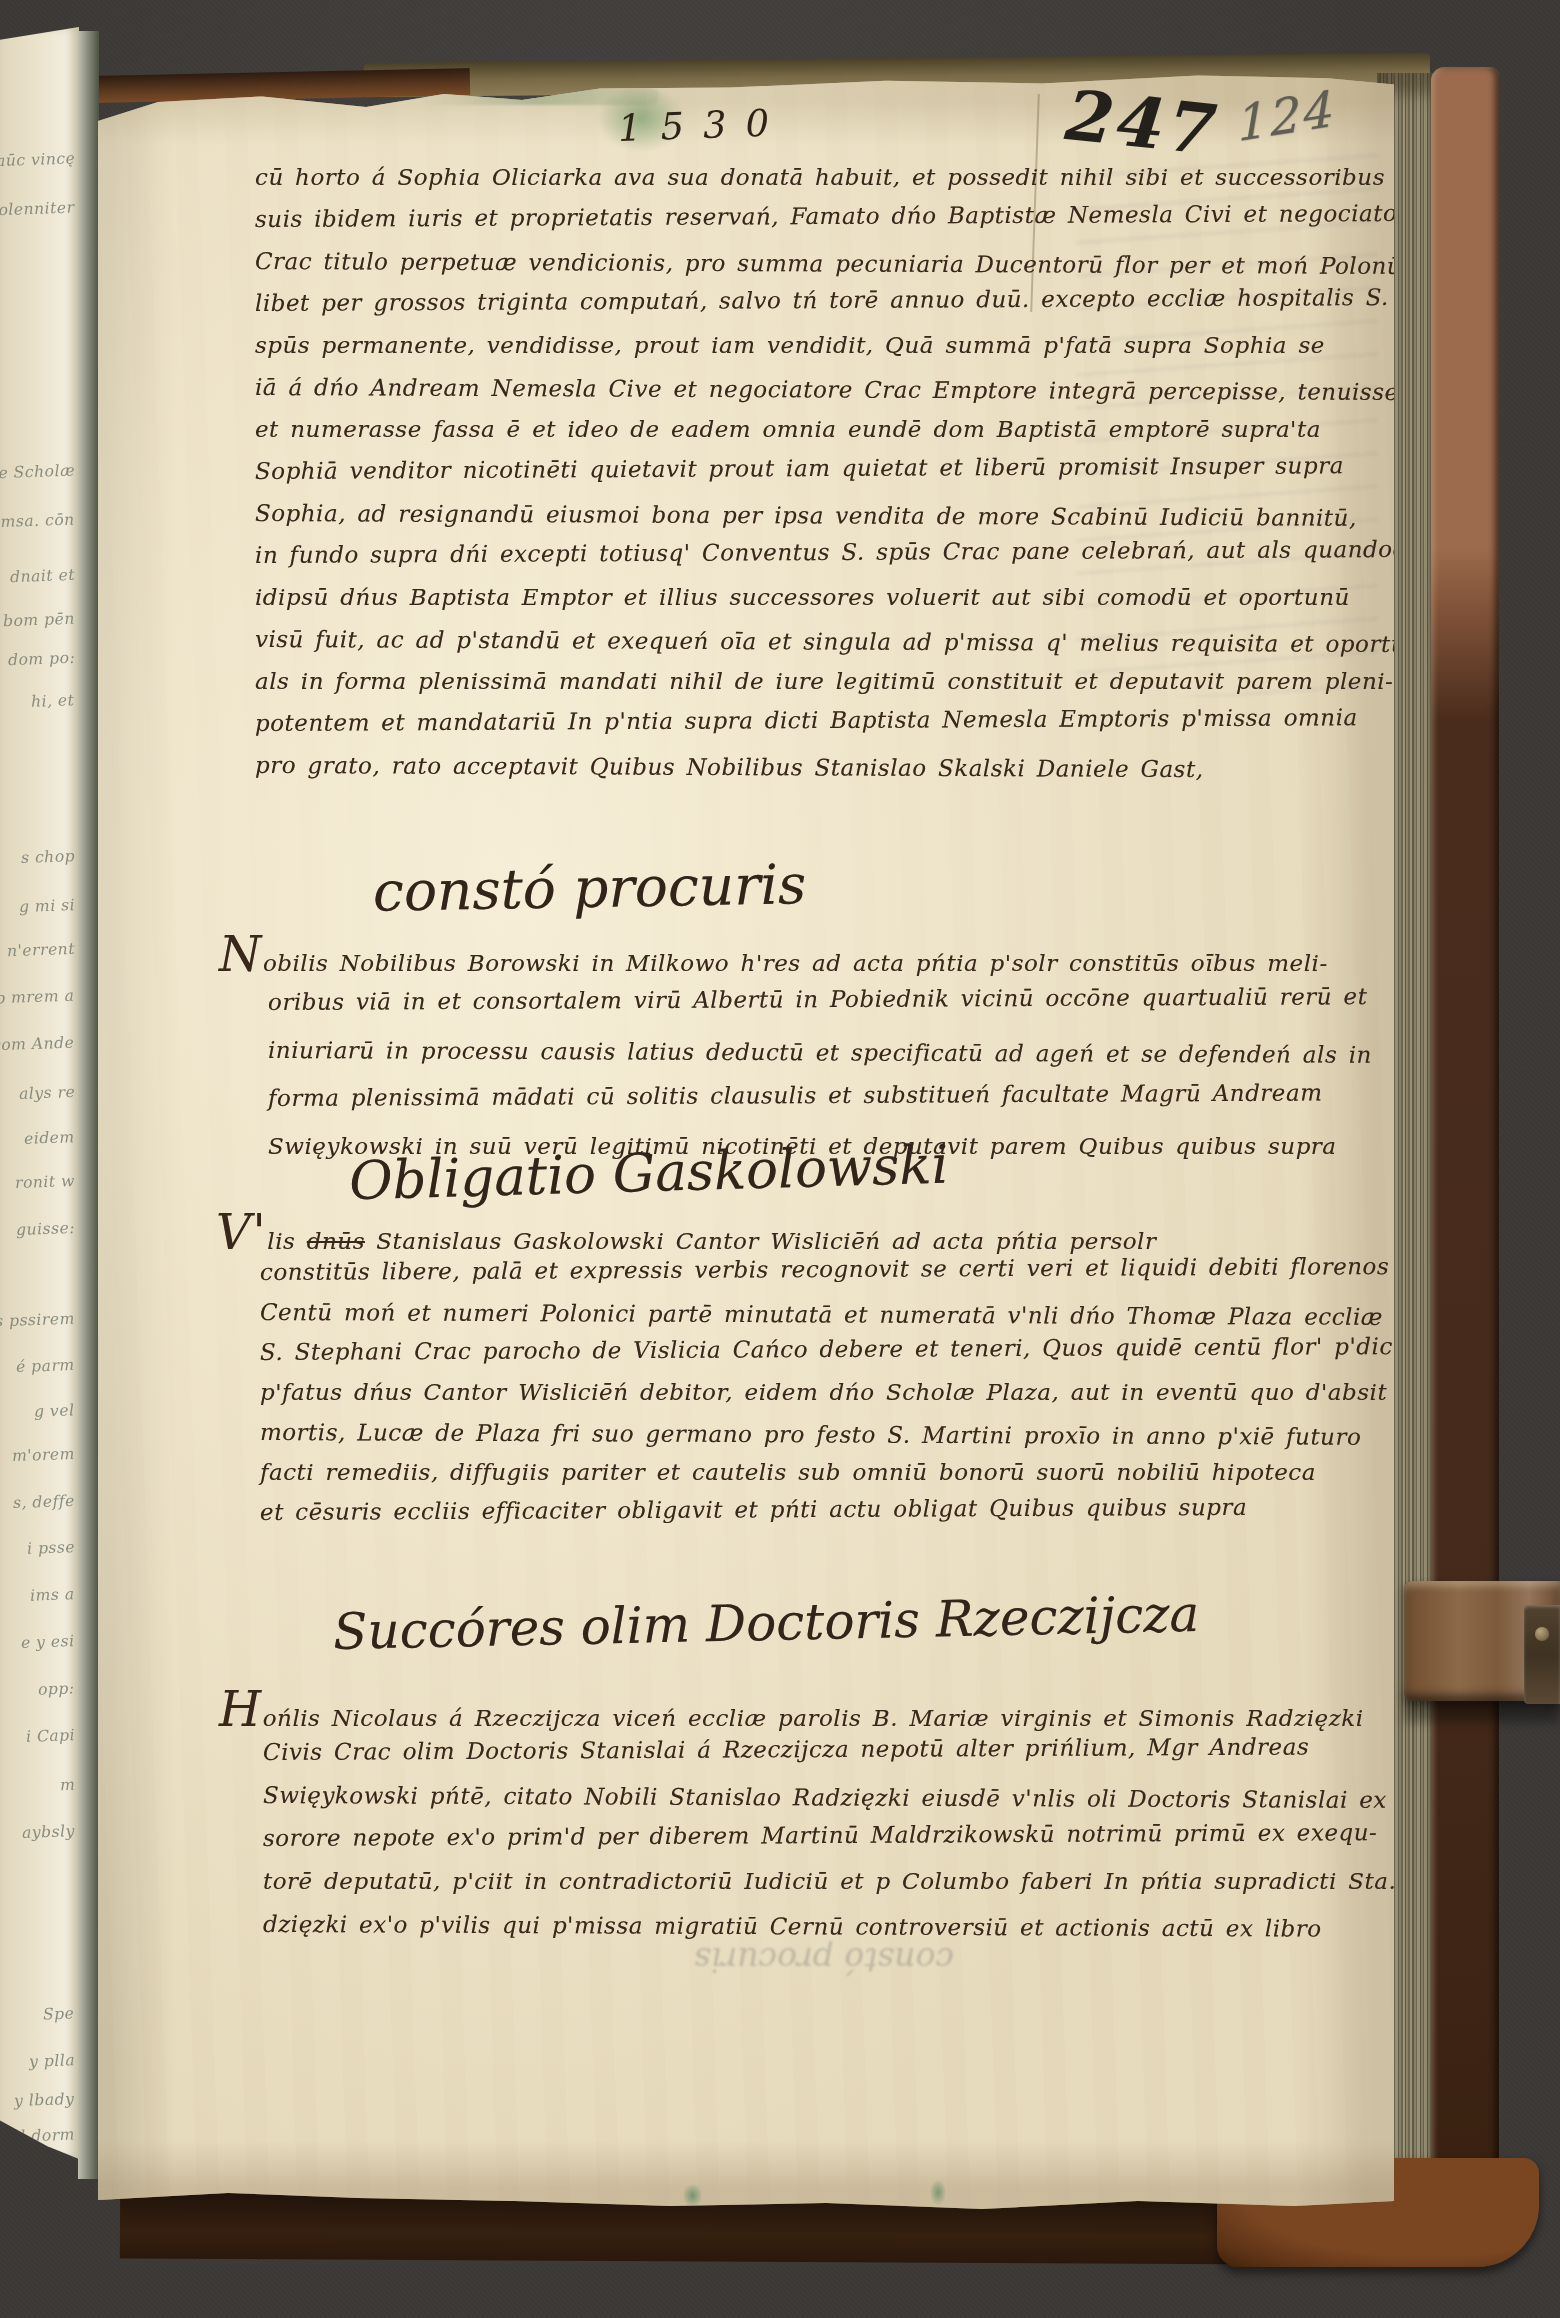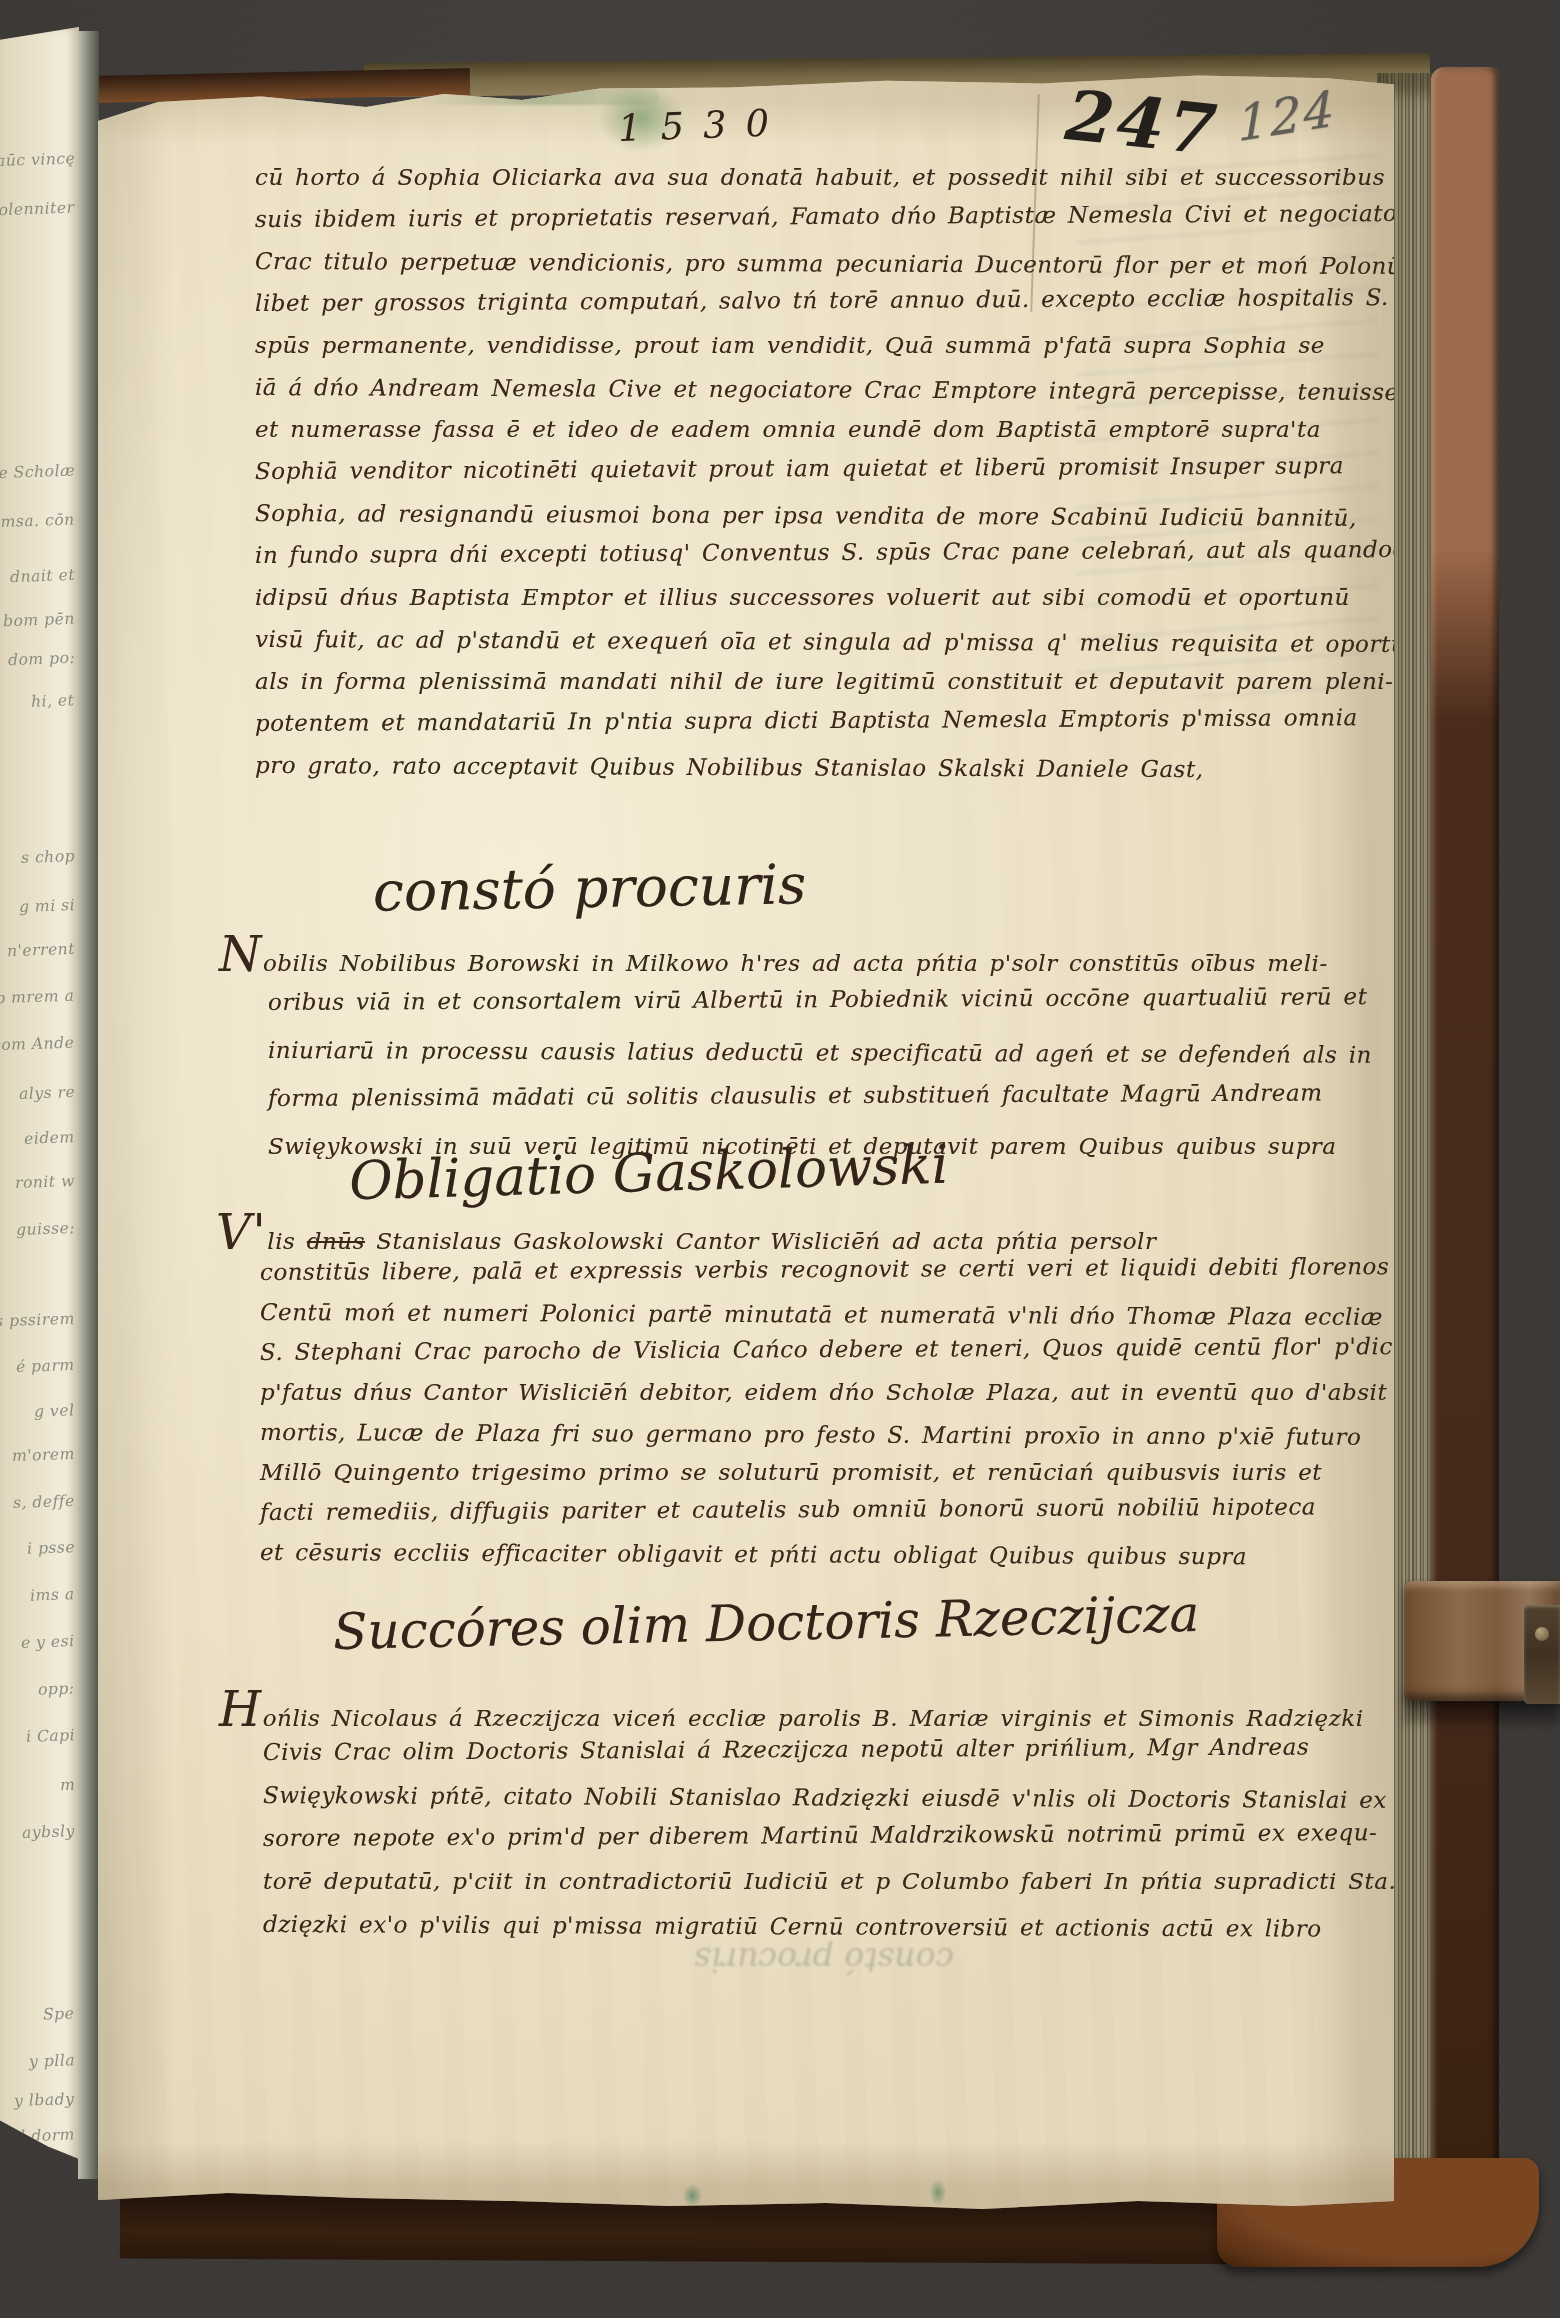--- a/index.html
+++ b/index.html
@@ -194,21 +194,20 @@
 
     <div class="heading h2" style="left:251px;top:1069px">Obligatio Gaskolowski</div>
 
     <div class="para ink" style="left:162px;top:1139px;--lh:40px">
       <div class="line initial" style="margin-left:-44px"><span>V'lis </span><span class="strike">dnūs</span><span> Stanislaus Gaskolowski Cantor Wisliciēń ad acta pńtia persolr</span></div>
       <div class="line">constitūs libere, palā et expressis verbis recognovit se certi veri et liquidi debiti florenos</div>
       <div class="line">Centū moń et numeri Polonici partē minutatā et numeratā v'nli dńo Thomæ Plaza eccliæ</div>
       <div class="line">S. Stephani Crac parocho de Vislicia Cańco debere et teneri, Quos quidē centū flor' p'dict'</div>
       <div class="line">p'fatus dńus Cantor Wisliciēń debitor, eidem dńo Scholæ Plaza, aut in eventū quo d'absit</div>
       <div class="line">mortis, Lucæ de Plaza fri suo germano pro festo S. Martini proxīo in anno p'xiē futuro</div>
-      <div class="line">Millō Quingento trigesimo primo se soluturū promisit, et renūciań quibusvis iuris et</div>
       <div class="line">facti remediis, diffugiis pariter et cautelis sub omniū bonorū suorū nobiliū hipoteca</div>
       <div class="line">et cēsuris eccliis efficaciter obligavit et pńti actu obligat Quibus quibus supra</div>
     </div>
 
     <div class="heading h3" style="left:235px;top:1521px">Succóres olim Doctoris Rzeczijcza</div>
 
     <div class="para ink" style="left:165px;top:1615px;--lh:43px">
       <div class="line initial" style="margin-left:-44px">Hońlis Nicolaus á Rzeczijcza viceń eccliæ parolis B. Mariæ virginis et Simonis Radzięzki</div>
       <div class="line">Civis Crac olim Doctoris Stanislai á Rzeczijcza nepotū alter prińlium, Mgr Andreas</div>
       <div class="line">Swięykowski pńtē, citato Nobili Stanislao Radzięzki eiusdē v'nlis oli Doctoris Stanislai ex</div>

